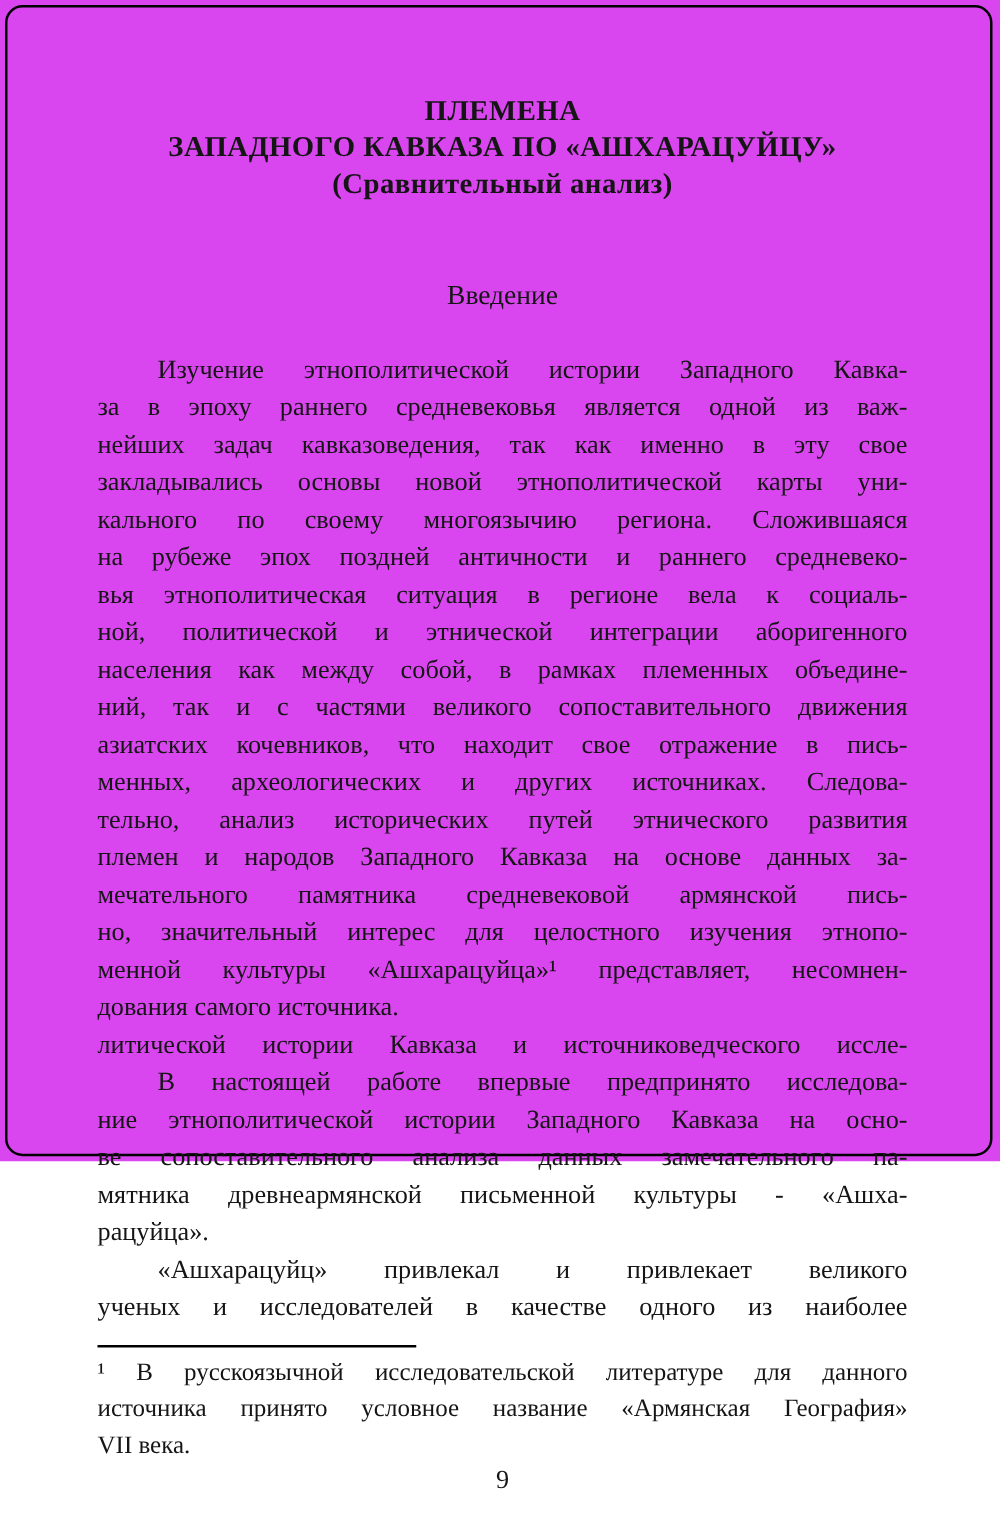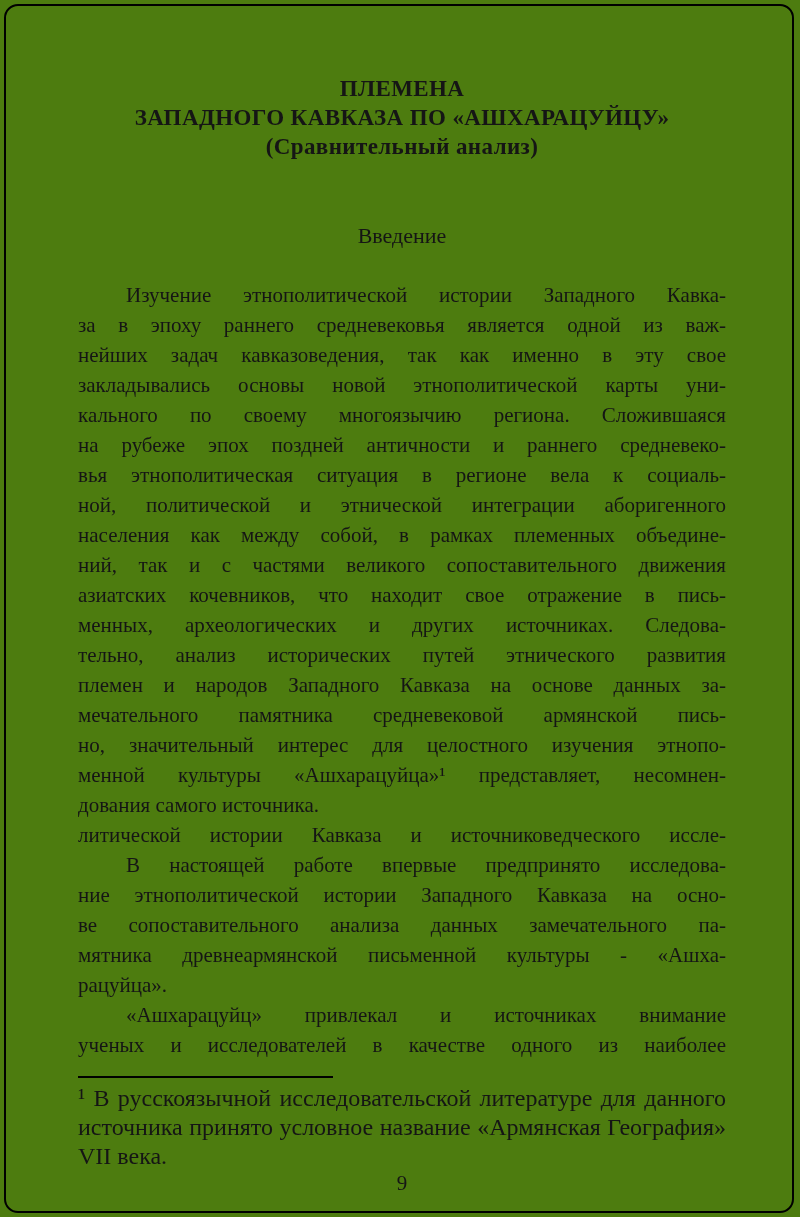--- a/index.html
+++ b/index.html
@@ -8,22 +8,22 @@
     background: #ffffff;
     width: 800px;
     height: 1217px;
     font-family: "Liberation Serif", serif;
     color: #151515;
     overflow: hidden;
   }
   .page {
     position: relative;
     width: 800px;
-    height: 1217px;
-    background: #4d7c0f;
+    height: 929px;
+    background: #d946ef;
   }
   .page-border {
     position: absolute;
     left: 4px; top: 4px; right: 6px; bottom: 4px;
     border: 2px solid #000000;
     border-radius: 14px;
     pointer-events: none;
   }
   .content {
     position: absolute;
@@ -61,21 +61,21 @@
   .line.last {
     text-align-last: left;
   }
   .footnote-rule {
     margin-top: 16px;
     width: 255px;
     border-top: 2px solid #000000;
   }
   .footnote {
     margin-top: 6px;
-    font-size: 24px;
+    font-size: 20px;
     line-height: 29px;
   }
   .fline {
     text-align: justify;
     text-align-last: justify;
   }
   .fline.last {
     text-align-last: left;
   }
   .page-number {
@@ -122,21 +122,21 @@
           <div class="line">литической истории Кавказа и источниковедческого иссле-</div>
         </div>
         <div class="paragraph">
           <div class="line first">В настоящей работе впервые предпринято исследова-</div>
           <div class="line">ние этнополитической истории Западного Кавказа на осно-</div>
           <div class="line">ве сопоставительного анализа данных замечательного па-</div>
           <div class="line">мятника древнеармянской письменной культуры - «Ашха-</div>
           <div class="line last">рацуйца».</div>
         </div>
         <div class="paragraph">
-          <div class="line first">«Ашхарацуйц» привлекал и источниках внимание</div>
+          <div class="line first">«Ашхарацуйц» привлекал и привлекает великого</div>
           <div class="line">ученых и исследователей в качестве одного из наиболее</div>
         </div>
       </div>
 
     <div class="footnote-rule"></div>
 
     <div class="footnote">
         <div class="fline">¹ В русскоязычной исследовательской литературе для данного</div>
         <div class="fline">источника принято условное название «Армянская География»</div>
         <div class="fline last">VII века.</div>

